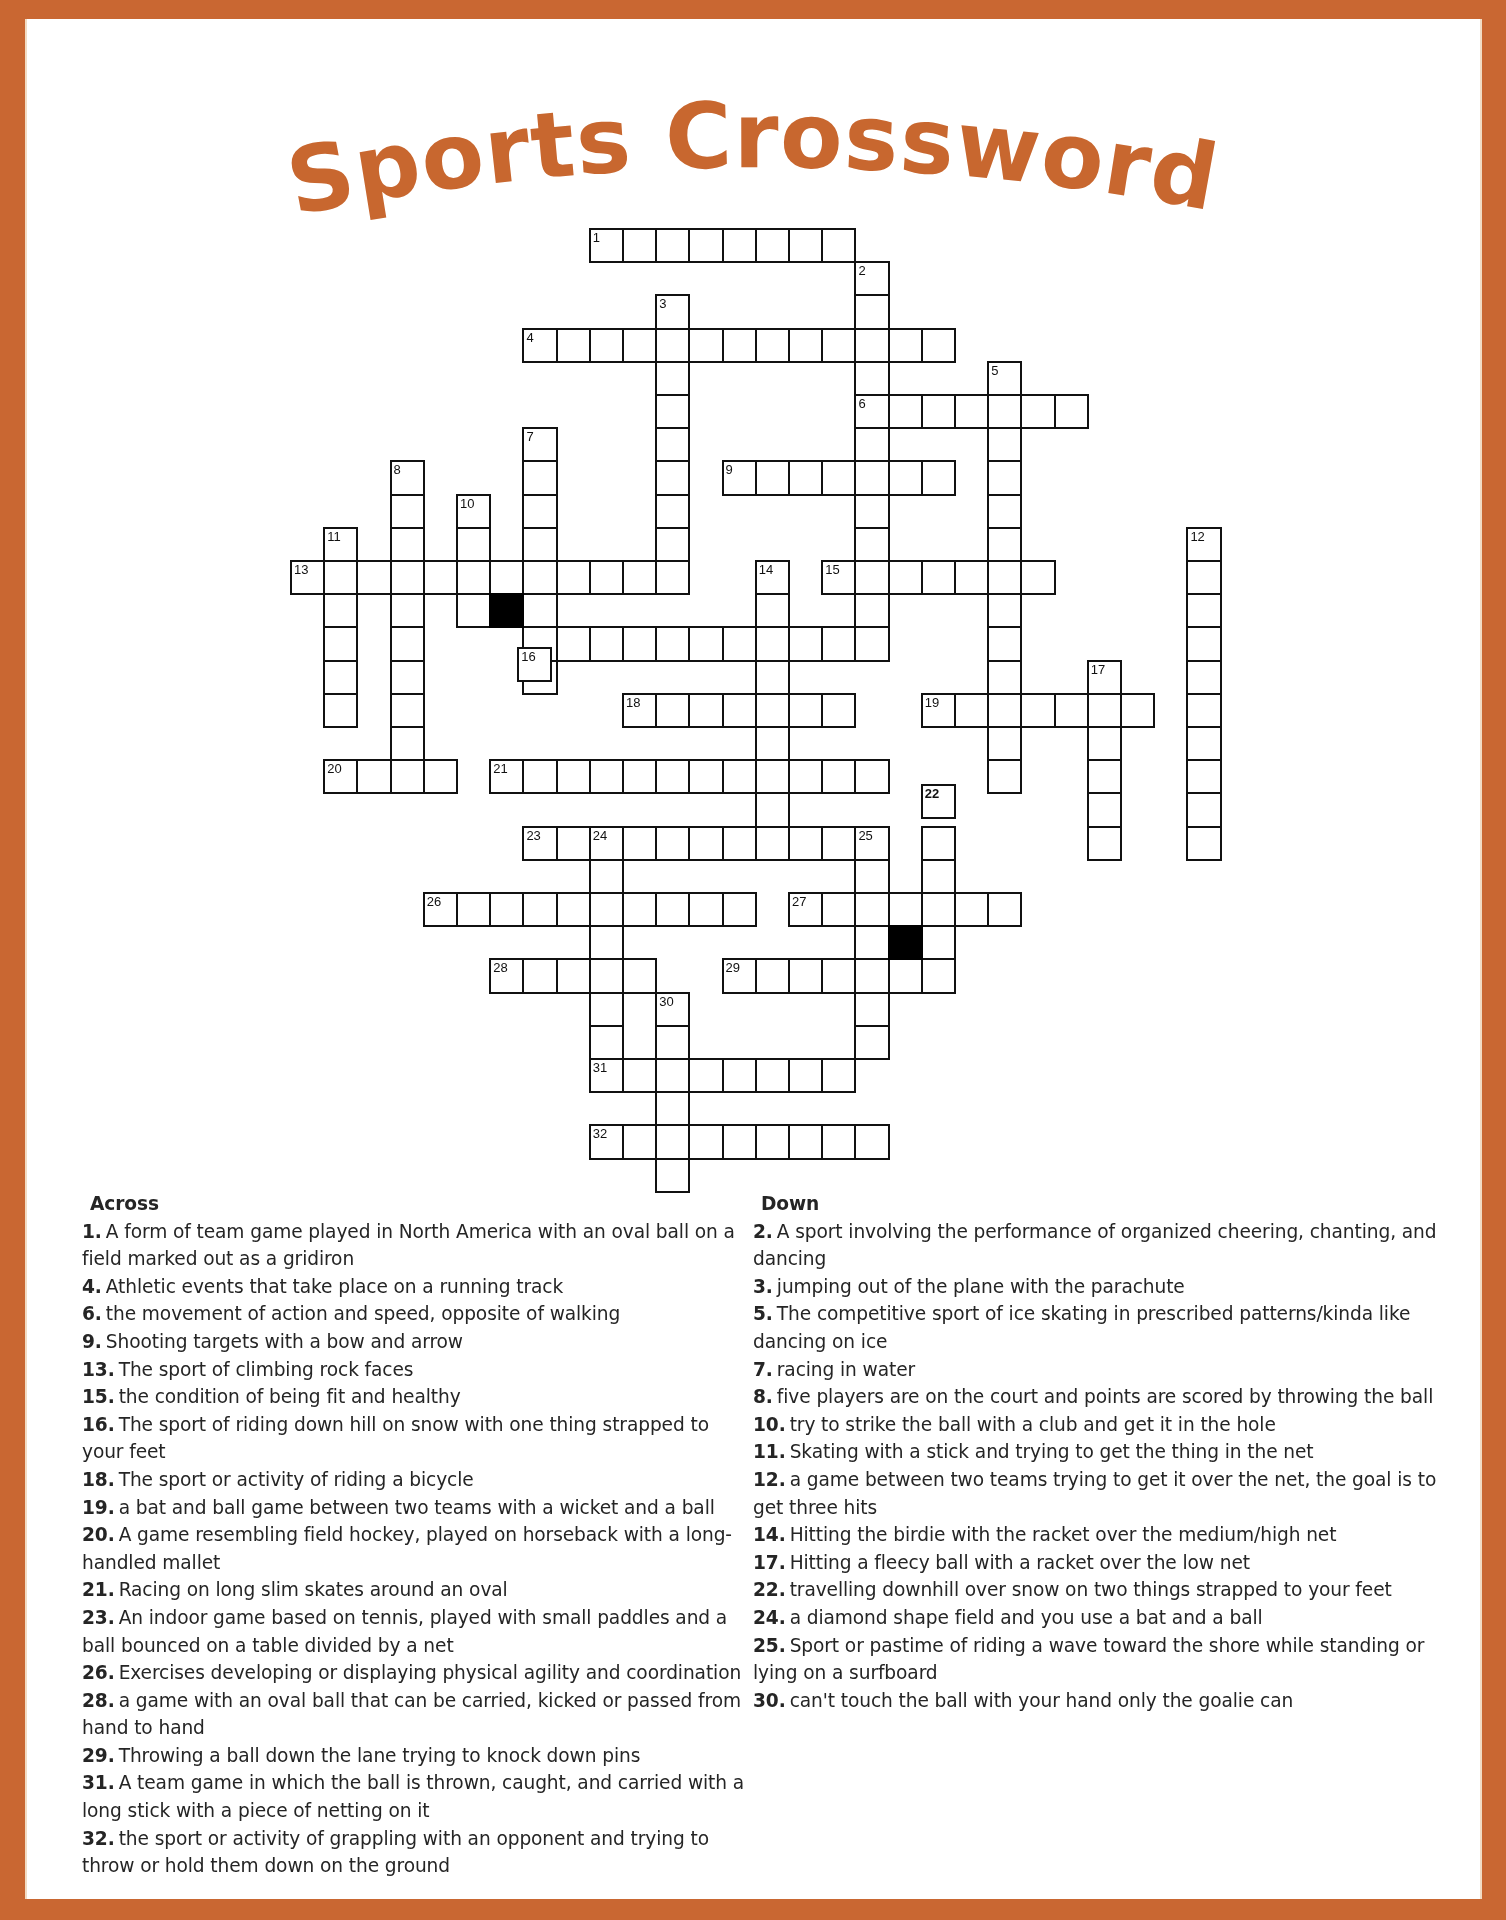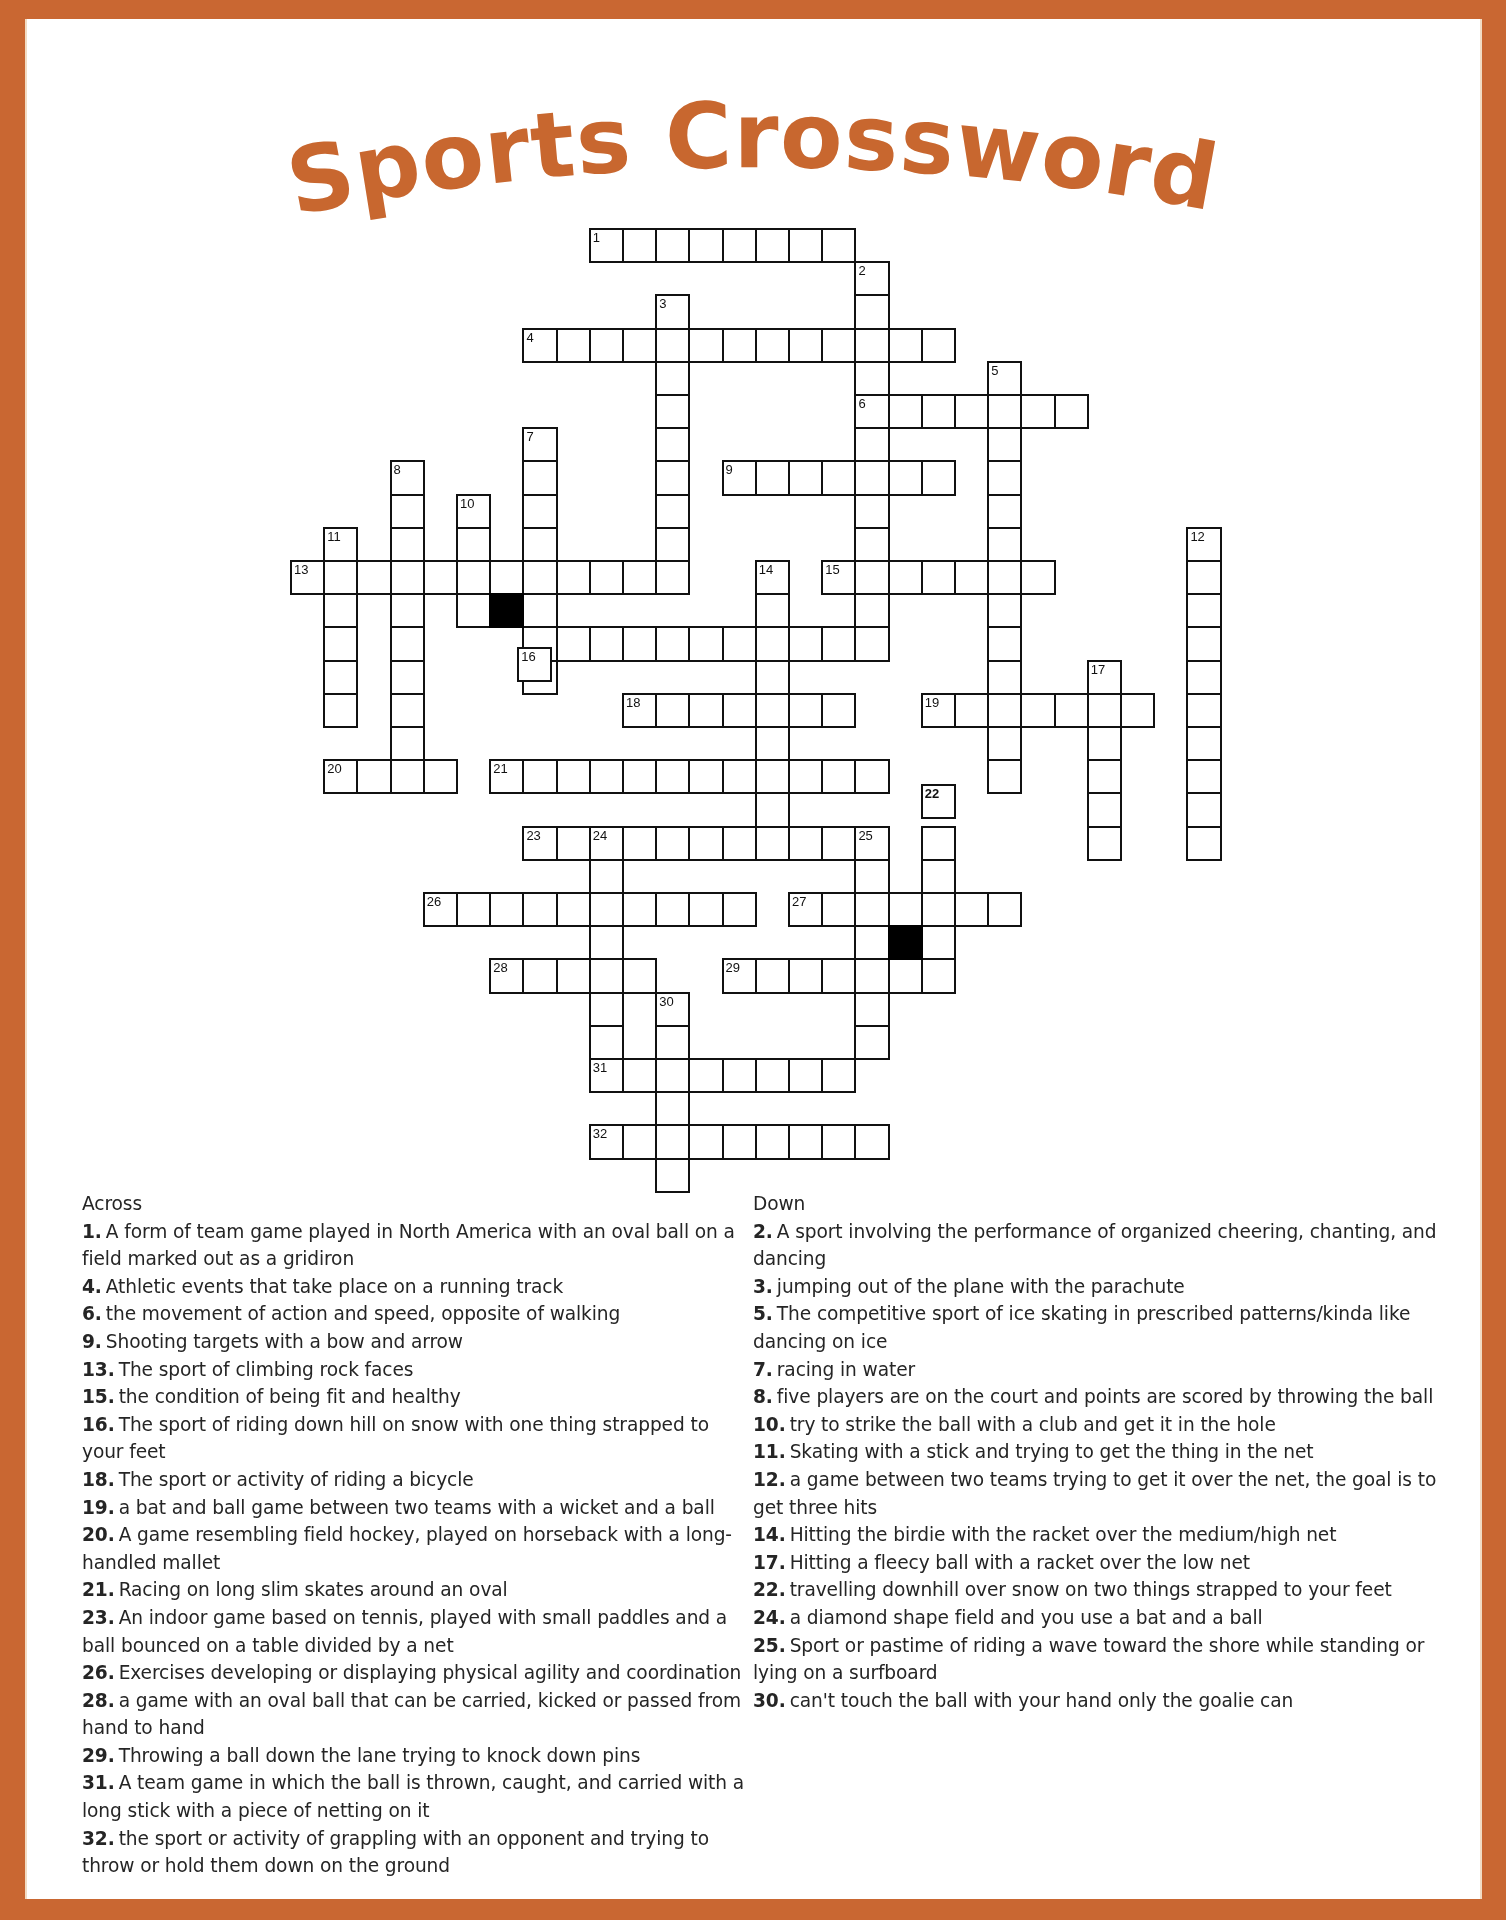--- a/index.html
+++ b/index.html
@@ -43,21 +43,21 @@
   }
 
   
   .clue-col{
     position:absolute;top:1190px;z-index:2;
     font-size:18.6px;line-height:27.6px;color:#252525;
     letter-spacing:-0.1px;
   }
   #across-col{left:82px;width:672px;}
   #down-col{left:753px;width:702px;}
-  .clue-heading{font-weight:normal;}
+  .clue-heading{font-weight:bold;margin-left:8px;}
   .clue b{font-weight:bold;margin-right:4px;}
 </style>
 </head>
 <body>
 
 <div class="frame"></div>
 <div class="frame-inner-line" id="frame-line-left"></div>
 <div class="frame-inner-line" id="frame-line-right"></div>
 
 <svg id="title-svg" viewBox="0 0 1506 220">

